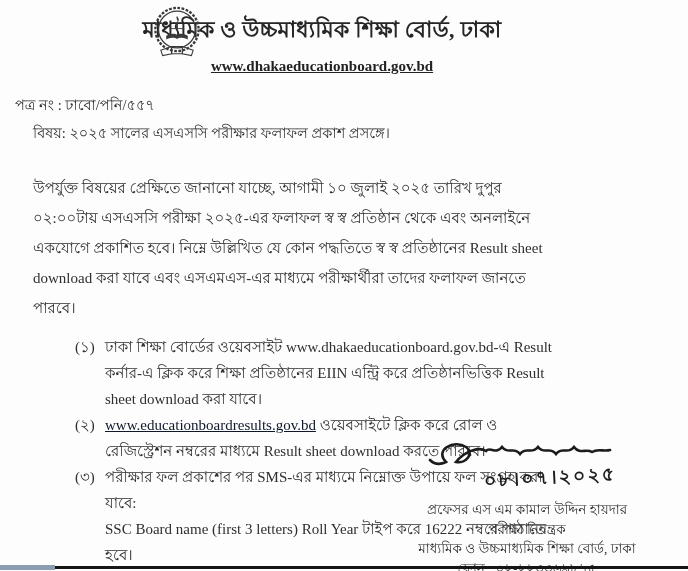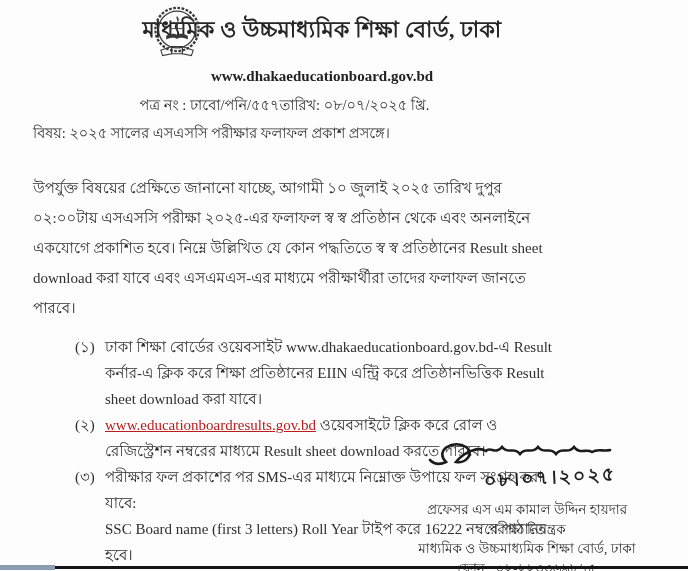--- a/index.html
+++ b/index.html
@@ -8,33 +8,33 @@
     background:#fdfdfd;color:#2f2f2f;
     font-family:"Liberation Serif","DejaVu Serif",serif;
     -webkit-font-smoothing:antialiased;
   }
   .page{position:relative;width:584px;height:571px;border-radius:30px;}
   
   .letterhead{position:relative;padding-top:8px;height:66px;}
   .seal{position:absolute;left:150px;top:5px;width:54px;height:58px;}
   .head-text{text-align:center;padding-left:60px;}
   .org-title{margin:4px 0 0 0;font-size:22px;font-weight:bold;letter-spacing:.2px;color:#262626;}
-  .website{margin-top:19px;font-size:15px;font-weight:bold;color:#222;}
+  .website{margin-top:9px;font-size:15px;font-weight:bold;text-decoration:underline;color:#222;}
   
-  .meta-row{display:flex;justify-content:center;margin:20px 30px 0 15px;font-size:14.5px;}
+  .meta-row{display:flex;justify-content:flex-start;margin:20px 30px 0 15px;font-size:14.5px;}
   
   .subject{margin:4px 28px 0 33px;font-size:14.5px;}
   
   .intro{margin:27px 26px 8px 33px;font-size:15px;line-height:30px;}
   
   .steps{list-style:none;margin:11px 26px 0 75px;padding:0;font-size:15px;}
   .steps li{display:flex;line-height:26px;margin:0;}
   .steps .num{flex:none;width:30px;}
   .steps .txt{flex:1;}
-  .ulink{text-decoration:underline;color:#b91c1c;}
+  .ulink{text-decoration:underline;color:#0f172a;}
   .sms-line{margin:0 26px 0 105px;font-size:15px;line-height:26px;}
   
   .sign-block{position:absolute;top:434px;left:372px;width:310px;text-align:center;}
   .sig-art{width:215px;height:46px;display:block;margin:0 auto;}
   .hand-date{margin-top:-16px;padding-left:46px;font-size:19px;font-weight:bold;
     letter-spacing:2px;transform:rotate(-3deg);color:#1d1d1d;}
   .sign-lines{margin-top:4px;font-size:13.5px;line-height:19.5px;color:#2b2b2b;}
   
   .footer-left{position:absolute;left:55px;top:548px;font-size:14.5px;}
   .edge-bar{position:absolute;left:0;bottom:2px;width:688px;height:3px;background:#161616;}
@@ -60,21 +60,20 @@
       </svg>
     </span>
     <div class="head-text">
       <h1 class="org-title">মাধ্যমিক ও উচ্চমাধ্যমিক শিক্ষা বোর্ড, ঢাকা</h1>
       <div class="website">www.dhakaeducationboard.gov.bd</div>
     </div>
   </div>
 
   <div class="meta-row">
     <span>পত্র নং : ঢাবো/পনি/৫৫৭</span>
-    <span>তারিখ: ০৮/০৭/২০২৫ খ্রি.</span>
   </div>
 
   <div class="subject">বিষয়: ২০২৫ সালের এসএসসি পরীক্ষার ফলাফল প্রকাশ প্রসঙ্গে।</div>
 
   <p class="intro">উপর্যুক্ত বিষয়ের প্রেক্ষিতে জানানো যাচ্ছে, আগামী ১০ জুলাই ২০২৫ তারিখ দুপুর ০২:০০টায় এসএসসি পরীক্ষা ২০২৫-এর ফলাফল স্ব স্ব প্রতিষ্ঠান থেকে এবং অনলাইনে একযোগে প্রকাশিত হবে। নিম্নে উল্লিখিত যে কোন পদ্ধতিতে স্ব স্ব প্রতিষ্ঠানের Result sheet download করা যাবে এবং এসএমএস-এর মাধ্যমে পরীক্ষার্থীরা তাদের ফলাফল জানতে পারবে।</p>
 
   <ol class="steps">
     <li>
       <span class="num">(১)</span>
       <span class="txt">ঢাকা শিক্ষা বোর্ডের ওয়েবসাইট www.dhakaeducationboard.gov.bd-এ Result কর্নার-এ ক্লিক করে শিক্ষা প্রতিষ্ঠানের EIIN এন্ট্রি করে প্রতিষ্ঠানভিত্তিক Result sheet download  করা  যাবে।</span>

